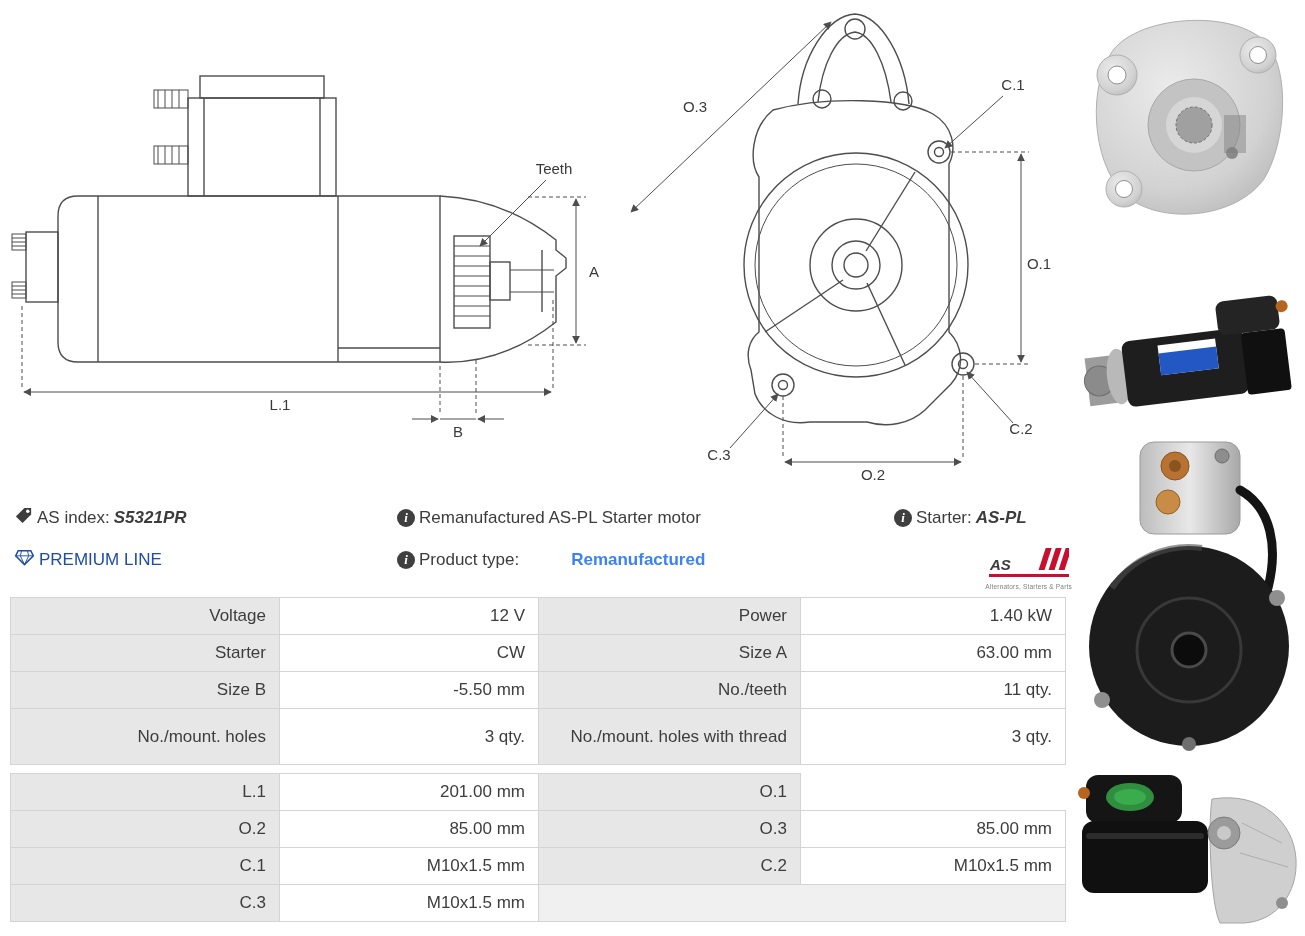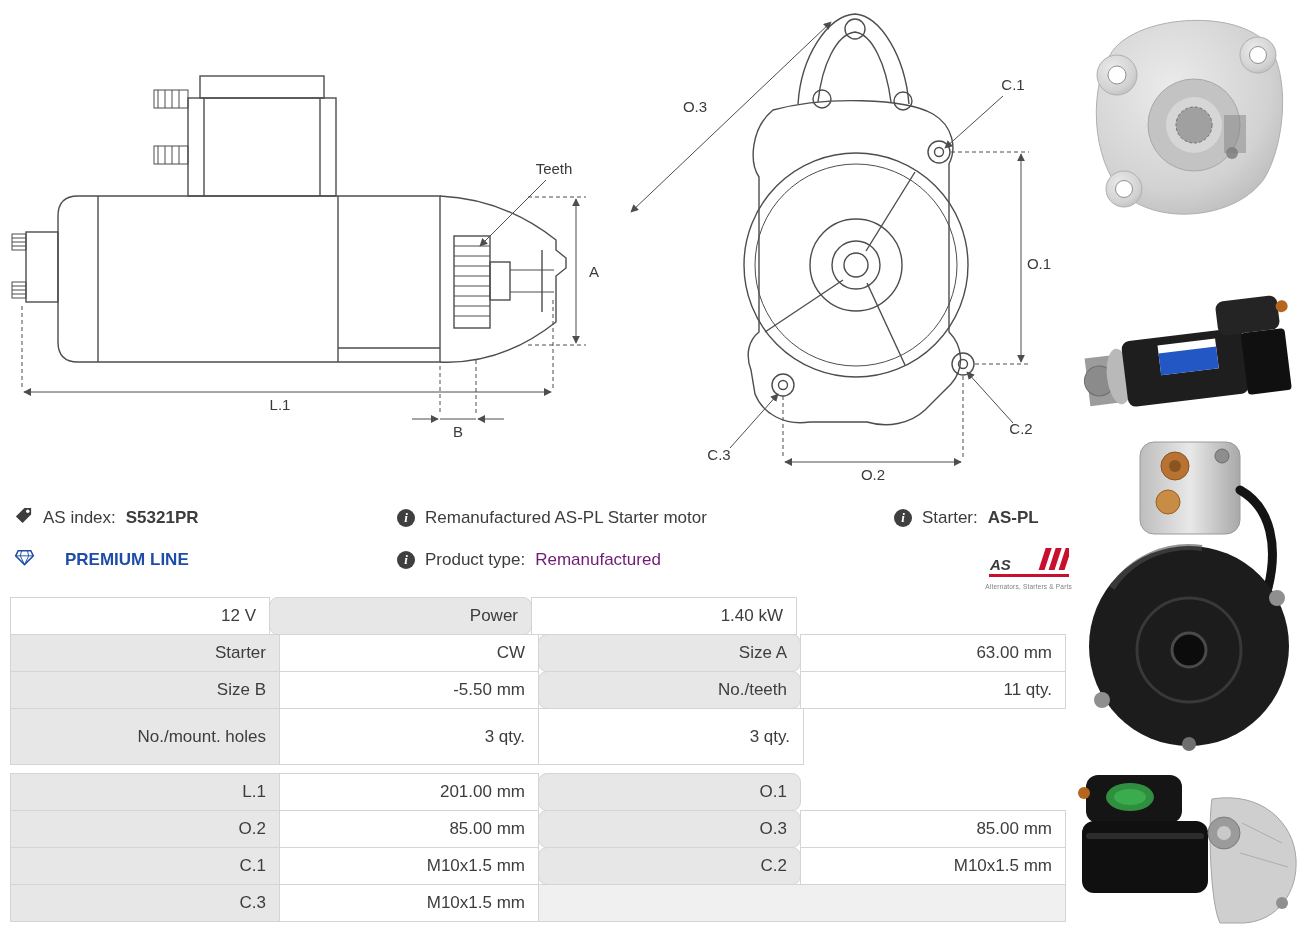--- a/index.html
+++ b/index.html
@@ -18,44 +18,44 @@
   .photo-1 { top:2px;   height:232px; }
   .photo-2 { top:283px; height:150px; }
   .photo-3 { top:437px; height:320px; }
   .photo-4 { top:762px; height:172px; }
 
   
   .info-section { position:absolute; left:14px; top:506px; width:1058px; display:flex; }
   .info-col1 { width:383px; }
   .info-col2 { width:497px; }
   .info-col3 { flex:1; display:flex; flex-direction:column; }
-  .info-item { display:flex; align-items:center; gap:10px; height:24px; margin-bottom:18px; font-size:17px; }
-  .bold { font-weight:bold; }
-  .premium { color:#1d4da8; font-weight:bold;margin-left:20px; }
-  .green { color:#701a75; font-weight:normal; }
+  .info-item { display:flex; align-items:center; gap:4px; height:24px; margin-bottom:18px; font-size:17px; }
+  .bold { font-weight:bold;font-style:italic; }
+  .premium { color:#1d4da8; font-weight:normal; }
+  .green { color:#3b82f6; font-weight:bold;margin-left:48px; }
   .info-icon {
     display:inline-flex; align-items:center; justify-content:center;
     width:18px; height:18px; border-radius:50%; background:#3f3f3f; color:#fff;
     font-family:"Liberation Serif", serif; font-style:italic; font-weight:bold;
     font-size:13px; flex:0 0 18px;
   }
   .aspl-logo { align-self:flex-end; text-align:center; margin-top:-4px; }
   .logo-caption { font-size:6.5px; color:#808080; margin-top:1px; letter-spacing:.2px; }
 
   
   .spec-table { position:absolute; left:10px; top:598px; width:1058px; }
   .trow { display:flex; margin-top:-1px; }
   .cell {
     box-sizing:border-box; border:1px solid #d4d4d4; background:#fff;
     min-height:38px; display:flex; align-items:center; justify-content:flex-end;
     padding:3px 13px; text-align:right; font-size:17px; color:#3d3d3d; margin-left:-1px;
   }
   .trow .cell:first-child { margin-left:0; }
   .lab { background:#e7e7e7; }
-  .c1 { width:270px; } .c2 { width:260px; } .c3 { width:263px;border-radius:9px; } .c4 { width:266px; }
+  .c1 { width:270px; } .c2 { width:260px; } .c3 { width:263px; } .c4 { width:266px; }
   .cempty { width:528px; background:#f0f0f0; }
   .tall .cell { min-height:57px; }
   .tgap { height:9px; }
 </style>
 </head>
 <body>
 
 <div class="page">
 
   <svg class="side-view" width="600" height="470" viewBox="0 0 600 470">
@@ -300,39 +300,41 @@
           </g>
           <rect x="0" y="30" width="80" height="3" fill="#c8102e"></rect>
         </svg>
         <div class="logo-caption">Alternators, Starters &amp; Parts</div>
       </div>
     </div>
   </div>
 
   <div class="spec-table">
     <div class="trow">
+      <div class="cell lab c1">Voltage</div>
       <div class="cell c2">12 V</div>
       <div class="cell lab c3">Power</div>
       <div class="cell c4">1.40 kW</div>
     </div>
     <div class="trow">
       <div class="cell lab c1">Starter</div>
       <div class="cell c2">CW</div>
       <div class="cell lab c3">Size A</div>
       <div class="cell c4">63.00 mm</div>
     </div>
     <div class="trow">
       <div class="cell lab c1">Size B</div>
       <div class="cell c2">-5.50 mm</div>
       <div class="cell lab c3">No./teeth</div>
       <div class="cell c4">11 qty.</div>
     </div>
     <div class="trow tall">
       <div class="cell lab c1">No./mount. holes</div>
       <div class="cell c2">3 qty.</div>
+      <div class="cell lab c3">No./mount. holes with thread</div>
       <div class="cell c4">3 qty.</div>
     </div>
     <div class="tgap"></div>
     <div class="trow">
       <div class="cell lab c1">L.1</div>
       <div class="cell c2">201.00 mm</div>
       <div class="cell lab c3">O.1</div>
     </div>
     <div class="trow">
       <div class="cell lab c1">O.2</div>

